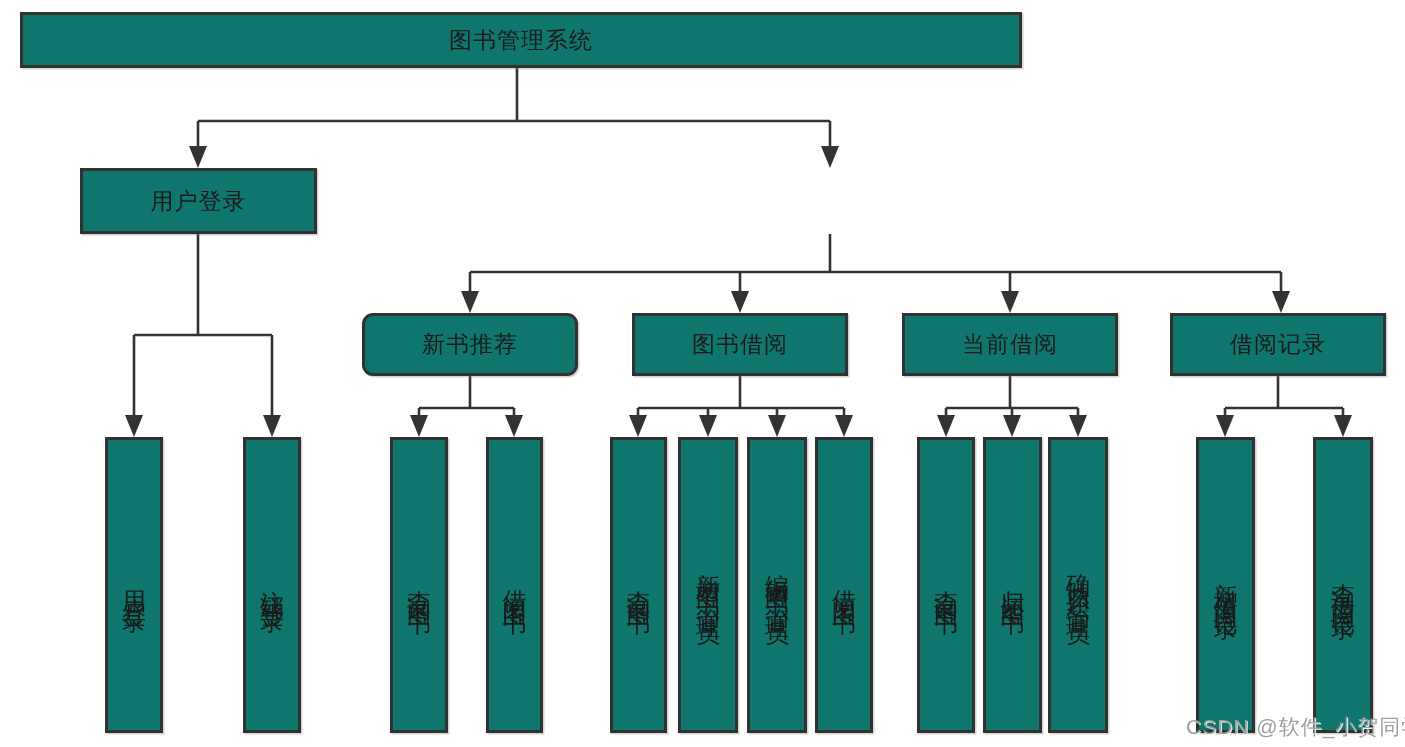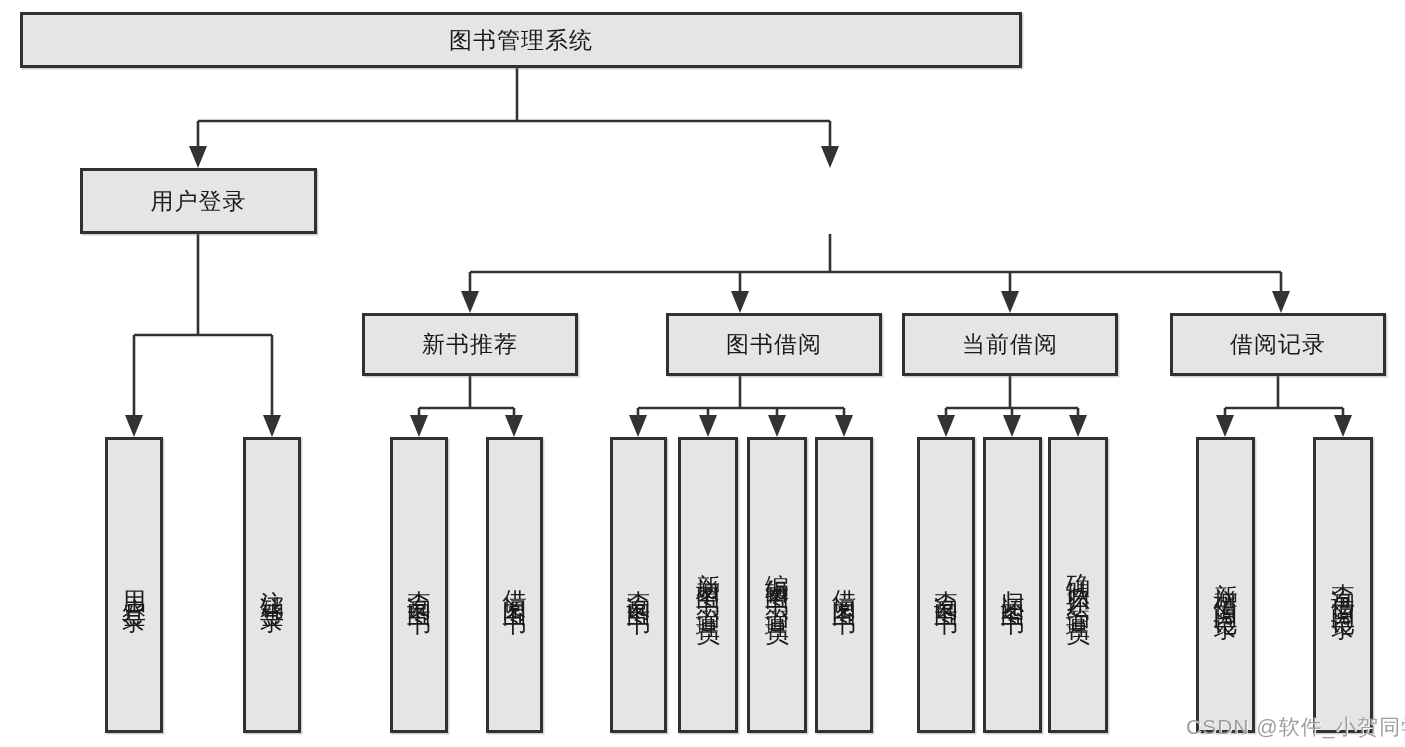--- a/index.html
+++ b/index.html
@@ -13,21 +13,21 @@
   }
   #connectors {
     position: absolute;
     left: 0; top: 0;
     width: 1405px; height: 747px;
     z-index: 1;
   }
   .node {
     position: absolute;
     box-sizing: border-box;
-    background: #e5e5e5;
+    background: #0f766e;
     border: 3px solid #313131;
     box-shadow: 1.5px 1.5px 0 rgba(130,130,130,0.35);
     display: flex;
     align-items: center;
     justify-content: center;
     z-index: 2;
     color: #1a1a1a;
   }
   .hnode { font-size: 23px; letter-spacing: 1px; }
   .vnode { top: 437px; height: 296px; }
@@ -100,24 +100,24 @@
   </svg>
 
   <div class="node hnode" style="left:20px; top:12px; width:1002px; height:56px;">
     <span>图书管理系统</span>
   </div>
 
   <div class="node hnode" style="left:80px; top:168px; width:237px; height:66px;">
     <span>用户登录</span>
   </div>
 
-  <div class="node hnode" style="left:362px; top:313px; width:216px; height:63px;">
+  <div class="node hnode" style="left:362px; top:313px; width:216px; height:63px;border-radius:11px;">
     <span>新书推荐</span>
   </div>
-  <div class="node hnode" style="left:632px; top:313px; width:216px; height:63px;margin-left:34px;">
+  <div class="node hnode" style="left:632px; top:313px; width:216px; height:63px;">
     <span>图书借阅</span>
   </div>
   <div class="node hnode" style="left:902px; top:313px; width:216px; height:63px;">
     <span>当前借阅</span>
   </div>
   <div class="node hnode" style="left:1170px; top:313px; width:216px; height:63px;">
     <span>借阅记录</span>
   </div>
 
   <div class="node vnode" style="left:105px; width:58px;">

